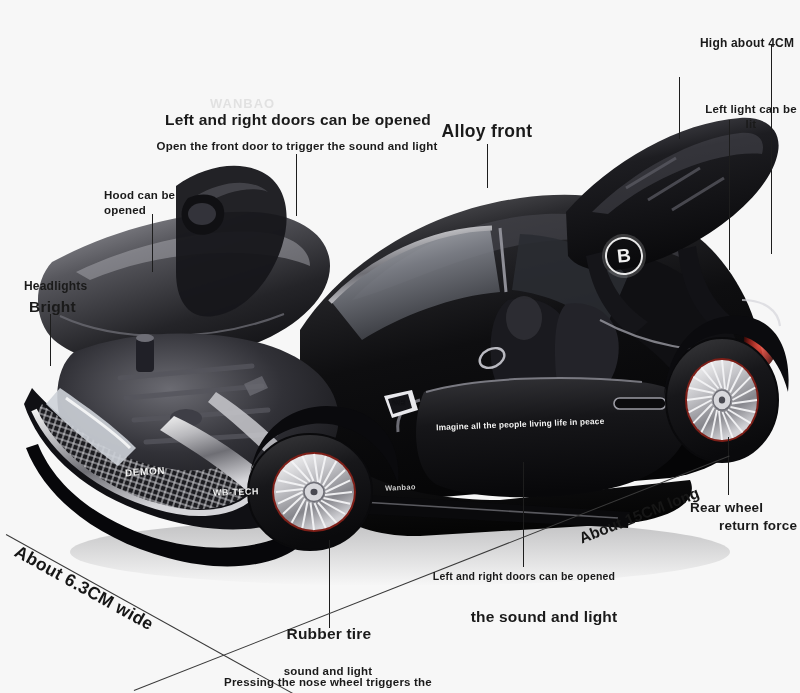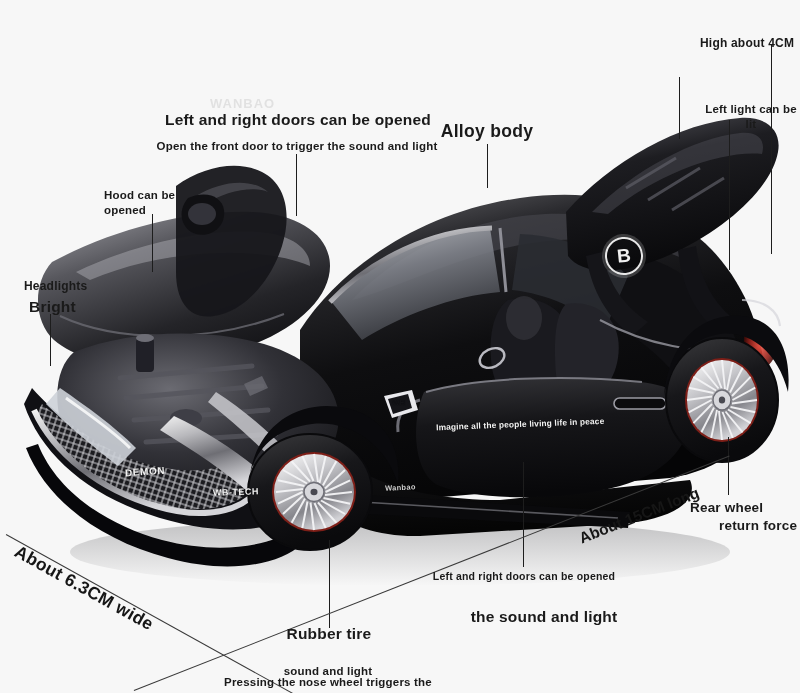--- a/index.html
+++ b/index.html
@@ -409,21 +409,21 @@
 
   <div class="anno t16 center" style="left:165px; top:111px; width:262px;">Left and right doors can be opened</div>
   <div class="anno t12 center" style="left:122px; top:139px; width:350px;">Open the front door to trigger the sound and light</div>
 
   <div class="anno t12 left" style="left:104px; top:188px;">Hood can be</div>
   <div class="anno t12 left" style="left:104px; top:203px;">opened</div>
 
   <div class="anno t13 left" style="left:24px; top:279px;">Headlights</div>
   <div class="anno t16 left" style="left:29px; top:298px;">Bright</div>
 
-  <div class="anno t18 center" style="left:437px; top:121px; width:100px;">Alloy body</div>
+  <div class="anno t18 center" style="left:437px; top:121px; width:100px;">Alloy front</div>
 
 
   <div class="anno t13 left" style="left:700px; top:36px;">High about 4CM</div>
 
   <div class="anno t12 center" style="left:702px; top:102px; width:98px;">Left light can be</div>
   <div class="anno t12 center" style="left:702px; top:117px; width:98px;">lit</div>
 
   <div class="anno t14 left" style="left:690px; top:500px;">Rear wheel</div>
   <div class="anno t14 left" style="left:690px; top:518px;margin-left:29px;">return force</div>
 

